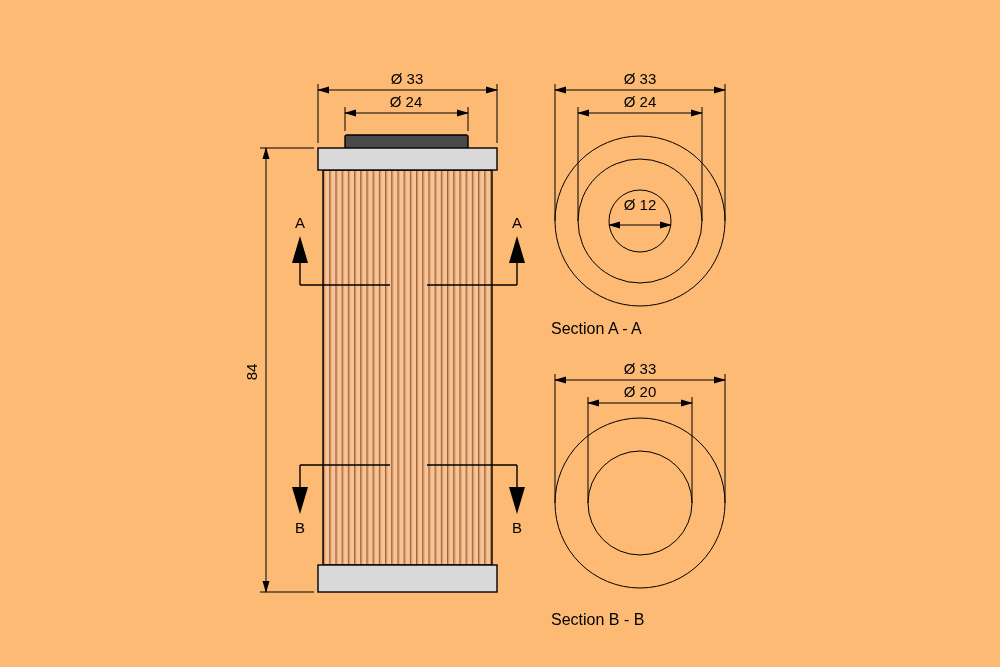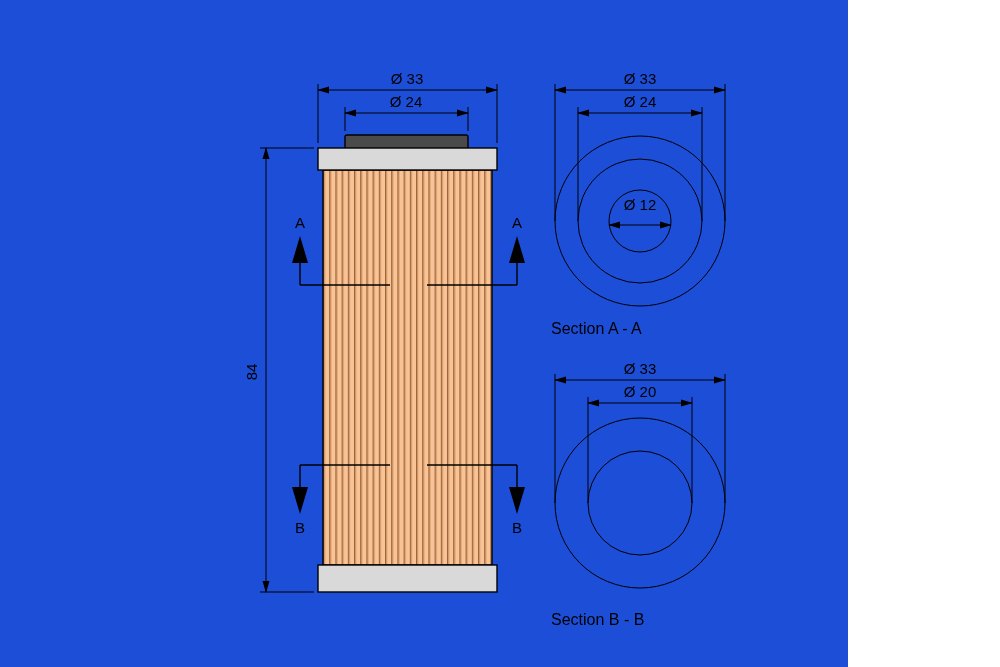--- a/index.html
+++ b/index.html
@@ -6,23 +6,23 @@
     margin: 0;
     padding: 0;
     background: #ffffff;
     width: 1000px;
     height: 667px;
     overflow: hidden;
     font-family: "Liberation Sans", sans-serif;
   }
   #stage {
     position: relative;
-    width: 848px;
+    width: 1000px;
     height: 667px;
-    background: #1d4ed8;
+    background: #fdba74;
   }
   svg { display: block; }
   .outline { stroke: #000; stroke-width: 1.4; }
   .thin    { stroke: #000; stroke-width: 1; fill: none; }
   .ext     { stroke: #000; stroke-width: 1; }
   .dim     { stroke: #000; stroke-width: 1;
              marker-start: url(#dimArrow); marker-end: url(#dimArrow); }
   .cutline { stroke: #000; stroke-width: 1.4; }
   .stem    { stroke: #000; stroke-width: 1.4; }
   .dimtext {

